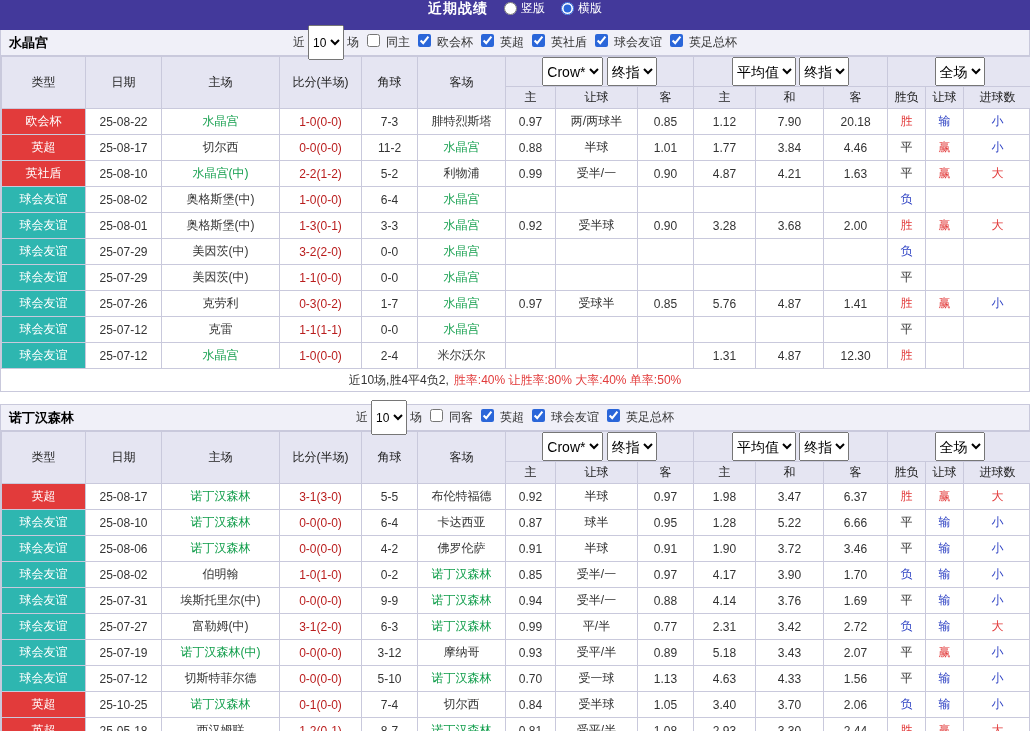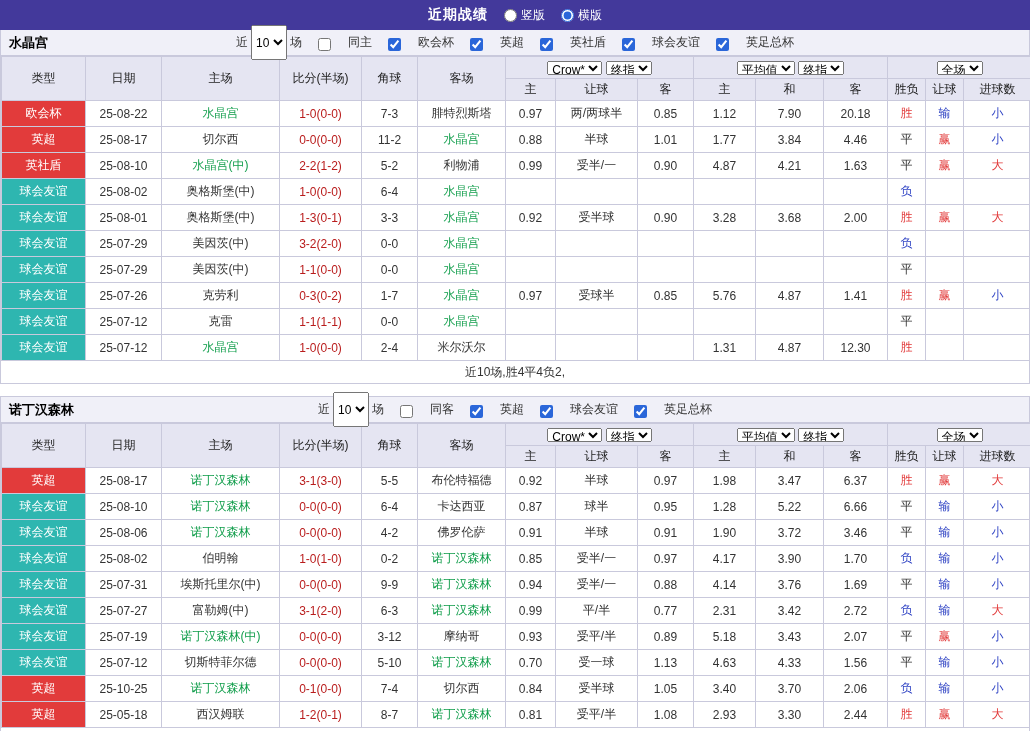--- a/index.html
+++ b/index.html
@@ -1,31 +1,31 @@
 <!DOCTYPE html>
 <html><head>
 <meta charset="utf-8">
 <style>
   html,body{margin:0;padding:0}
   body{width:1030px;background:#ffffff;font-family:"Liberation Sans","DejaVu Sans",sans-serif;font-size:12px;color:#333}
-  .topbar{height:30px;background:#43399b;display:flex;align-items:center;justify-content:center;gap:16px;color:#fff}
+  .topbar{height:30px;background:#43399b;display:flex;align-items:flex-start;justify-content:center;gap:16px;color:#fff}
   .topbar .title{font-size:14px;font-weight:bold;letter-spacing:1px}
   .topbar label{display:inline-flex;align-items:center;gap:4px;cursor:pointer;font-size:12px}
   input[type=checkbox],input[type=radio]{accent-color:#2a66d9;margin:0;width:13px;height:13px}
   .section{border:1px solid #c9c9dc;border-top:none}
   .section + .section{margin-top:12px;border-top:1px solid #c9c9dc}
   .section-header{height:25px;background:#f0f0f8;display:flex;align-items:center;border-bottom:1px solid #c9c9dc;position:relative}
   .team-name{position:absolute;left:8px;font-weight:bold;color:#000;font-size:13px}
   .filter{margin:0 auto;display:flex;align-items:center;gap:3px}
-  .filter .ck{display:inline-flex;align-items:flex-end;gap:17px;margin-left:13px;cursor:pointer}
+  .filter .ck{display:inline-flex;align-items:flex-start;gap:6px;margin-left:5px;cursor:pointer}
   .filter select{height:35px;font-size:12px}
   table{width:100%;border-collapse:collapse;table-layout:fixed}
   th,td{border:1px solid #c9c9dc;text-align:center;font-weight:normal;padding:0;height:25px;overflow:hidden;white-space:nowrap}
   thead th{background:#e5e5f2;height:21px;color:#222}
-  thead select{height:14px;font-size:12px;vertical-align:middle}
+  thead select{height:29px;font-size:14px;vertical-align:middle}
   td.badge{color:#fff}
   td.badge.red{background:#e23b3b}
   td.badge.teal{background:#2eb6b0}
   .hl{color:#0f9d4a}
   td.score{color:#b91c1c}
   .t-red{color:#e23b3b}
   .t-blue{color:#2f43c4}
   .t-dark{color:#333}
   .summary{height:22px;display:flex;align-items:center;justify-content:center;gap:5px;background:#fff}
   .s-rates{color:#e23b3b}
@@ -288,20 +288,21 @@
           <td>4.87</td>
           <td>12.30</td>
           <td class="t-red">胜</td>
           <td class="t-dark"></td>
           <td class="t-dark"></td>
         </tr>
       </tbody>
   </table>
   <div class="summary">
     <span class="s-lead">近10场,胜4平4负2,</span>
+    <span class="s-rates">胜率:40% 让胜率:80% 大率:40% 单率:50%</span>
   </div>
 </div>
 
 <div class="section">
   <div class="section-header">
     <span class="team-name">诺丁汉森林</span>
     <div class="filter">
         <span>近</span>
         <select><option>10</option></select>
         <span>场</span>

